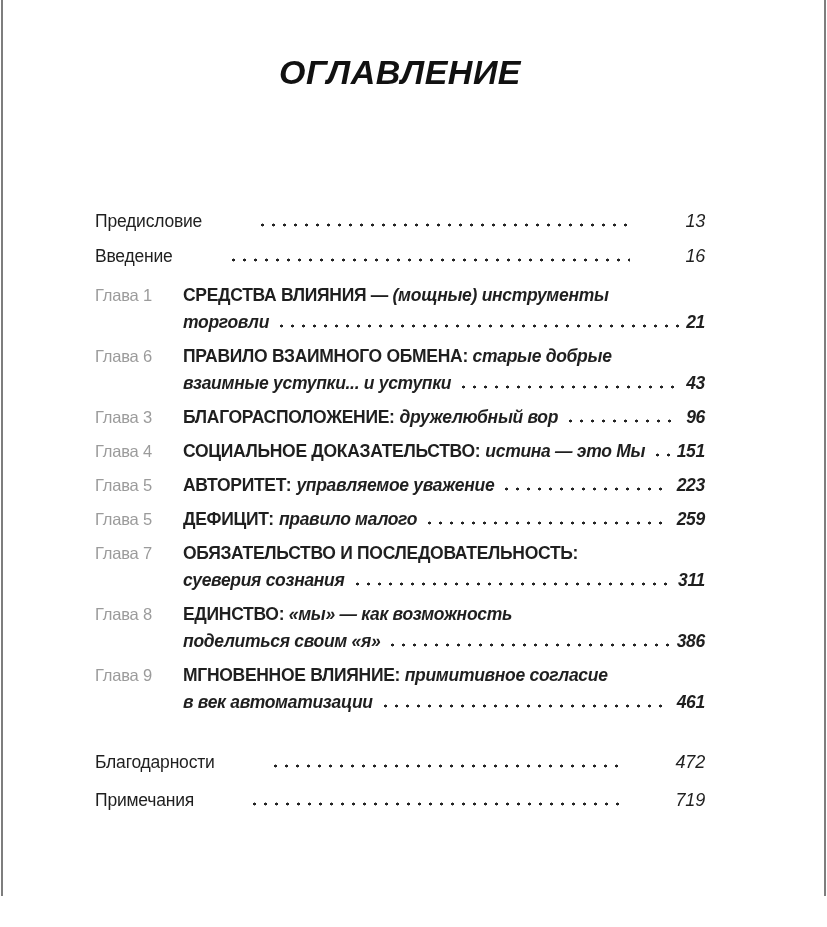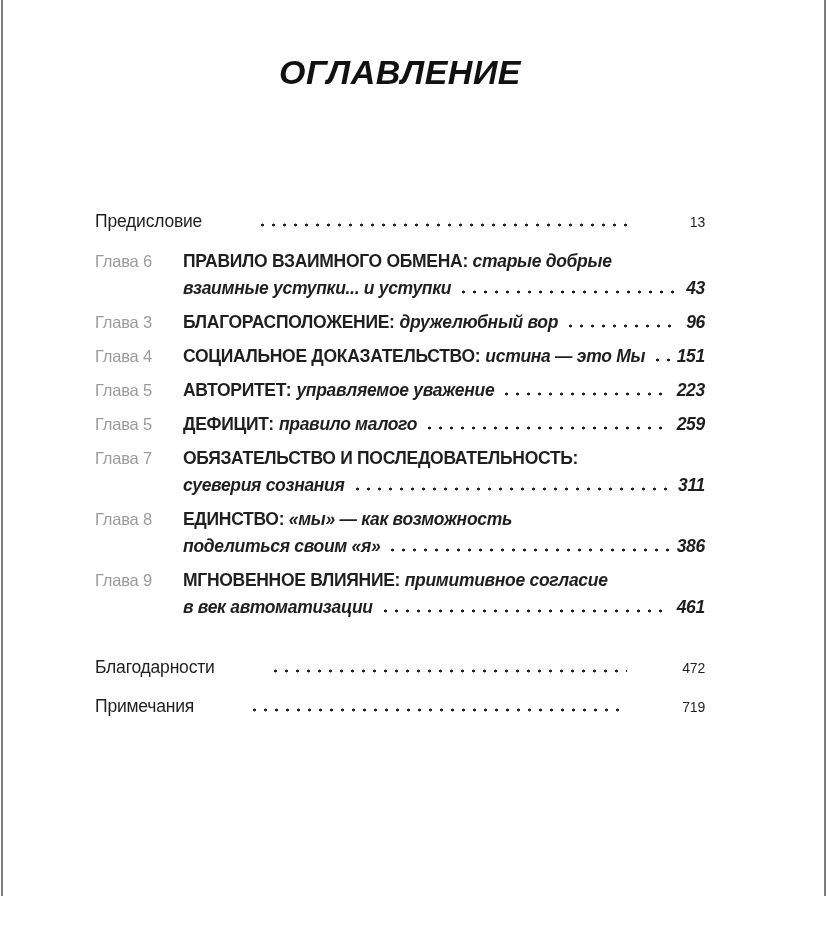--- a/index.html
+++ b/index.html
@@ -62,21 +62,21 @@
   .fm-row {
     display: flex;
     align-items: baseline;
     font-size: 17.5px;
     letter-spacing: -0.2px;
     line-height: 19px;
     margin-bottom: 16px;
     white-space: nowrap;
     gap: 48px;
   }
-  .fm-row .pg { font-size: 14px; }
+  .fm-row .pg { font-size: 18px; font-style: italic; }
 
   .front-matter { margin-bottom: 14px; }
 
   
   .chapters { margin-top: 16px; }
   .chapter {
     display: flex;
     margin-bottom: 7px;
   }
   .ch-num {
@@ -116,24 +116,43 @@
     <div class="toc-title">ОГЛАВЛЕНИЕ</div>
 
     <div class="toc-list">
 
       <div class="front-matter">
         <div class="fm-row">
           <span>Предисловие</span>
           <span class="leader"></span>
           <span class="pg">13</span>
         </div>
+        <div class="fm-row">
+          <span>Введение</span>
+          <span class="leader"></span>
+          <span class="pg">16</span>
+        </div>
       </div>
 
       <div class="chapters">
 
+        <div class="chapter">
+          <div class="ch-num">Глава 1</div>
+          <div class="ch-body">
+            <div class="line">
+              <span class="b">СРЕДСТВА ВЛИЯНИЯ —</span>
+              <span class="i">(мощные) инструменты</span>
+            </div>
+            <div class="line last">
+              <span class="i">торговли</span>
+              <span class="leader"></span>
+              <span class="pg ipg">21</span>
+            </div>
+          </div>
+        </div>
 
         <div class="chapter">
           <div class="ch-num">Глава 6</div>
           <div class="ch-body">
             <div class="line">
               <span class="b">ПРАВИЛО ВЗАИМНОГО ОБМЕНА:</span>
               <span class="i">старые добрые</span>
             </div>
             <div class="line last">
               <span class="i">взаимные уступки... и уступки</span>

